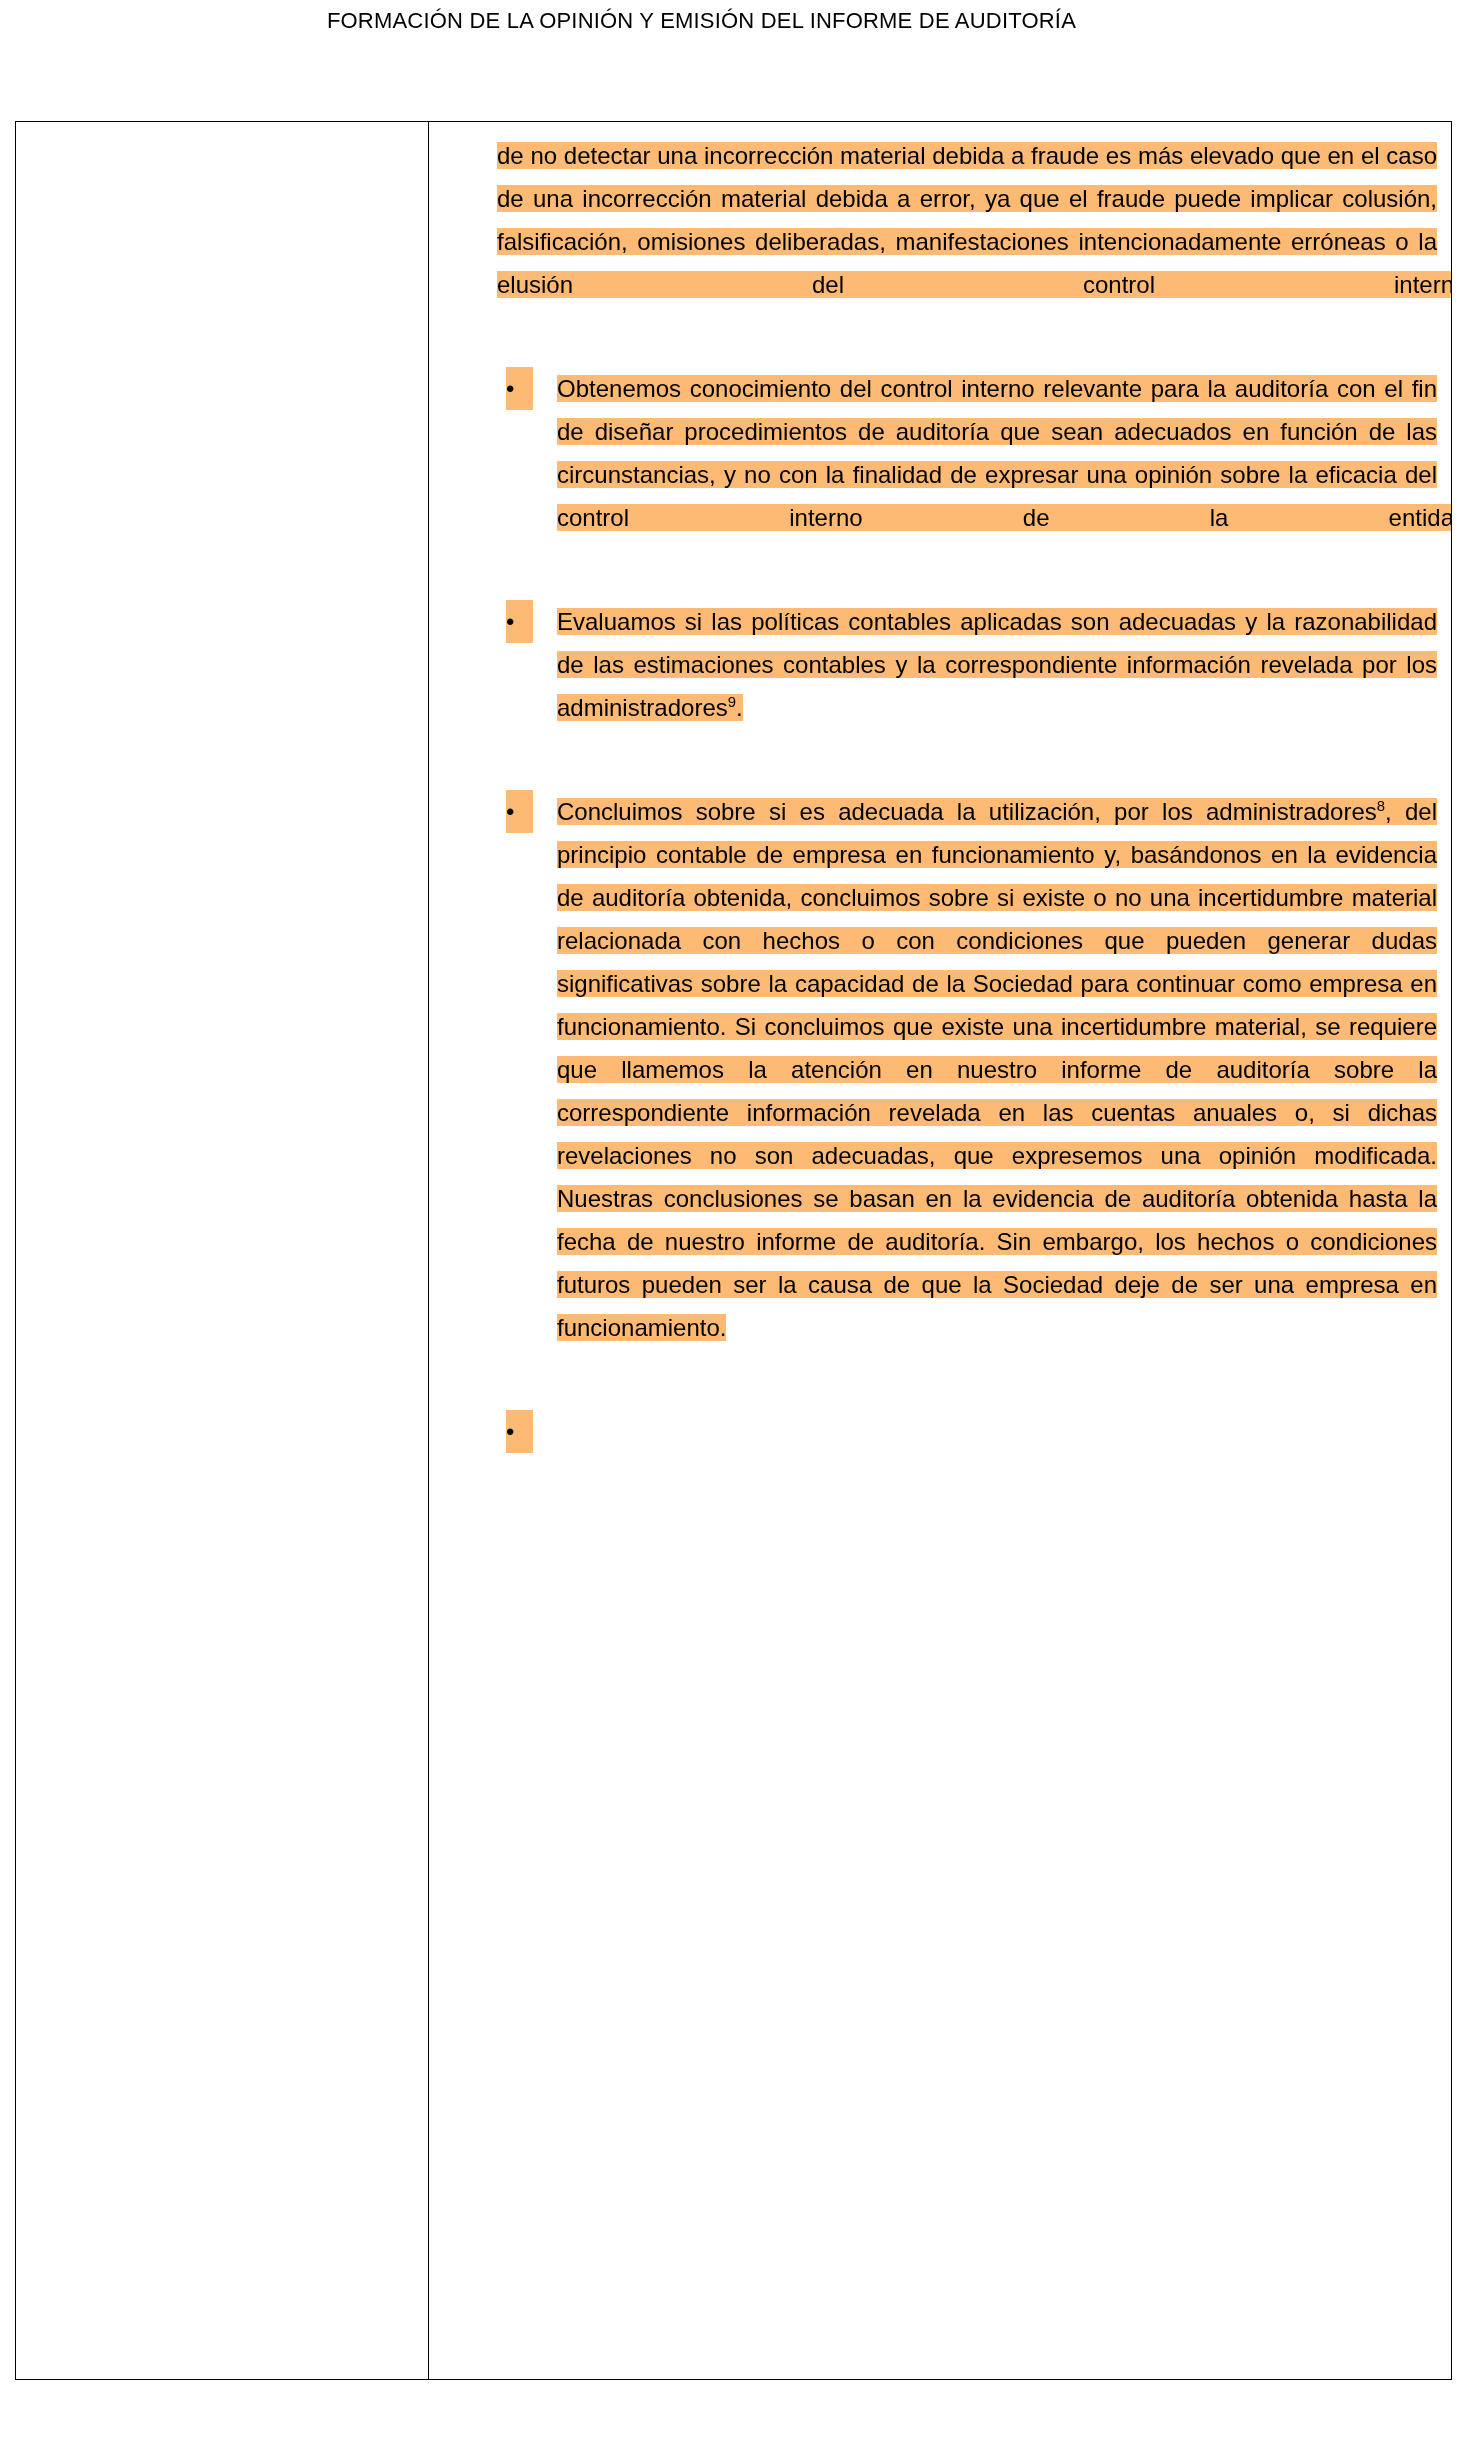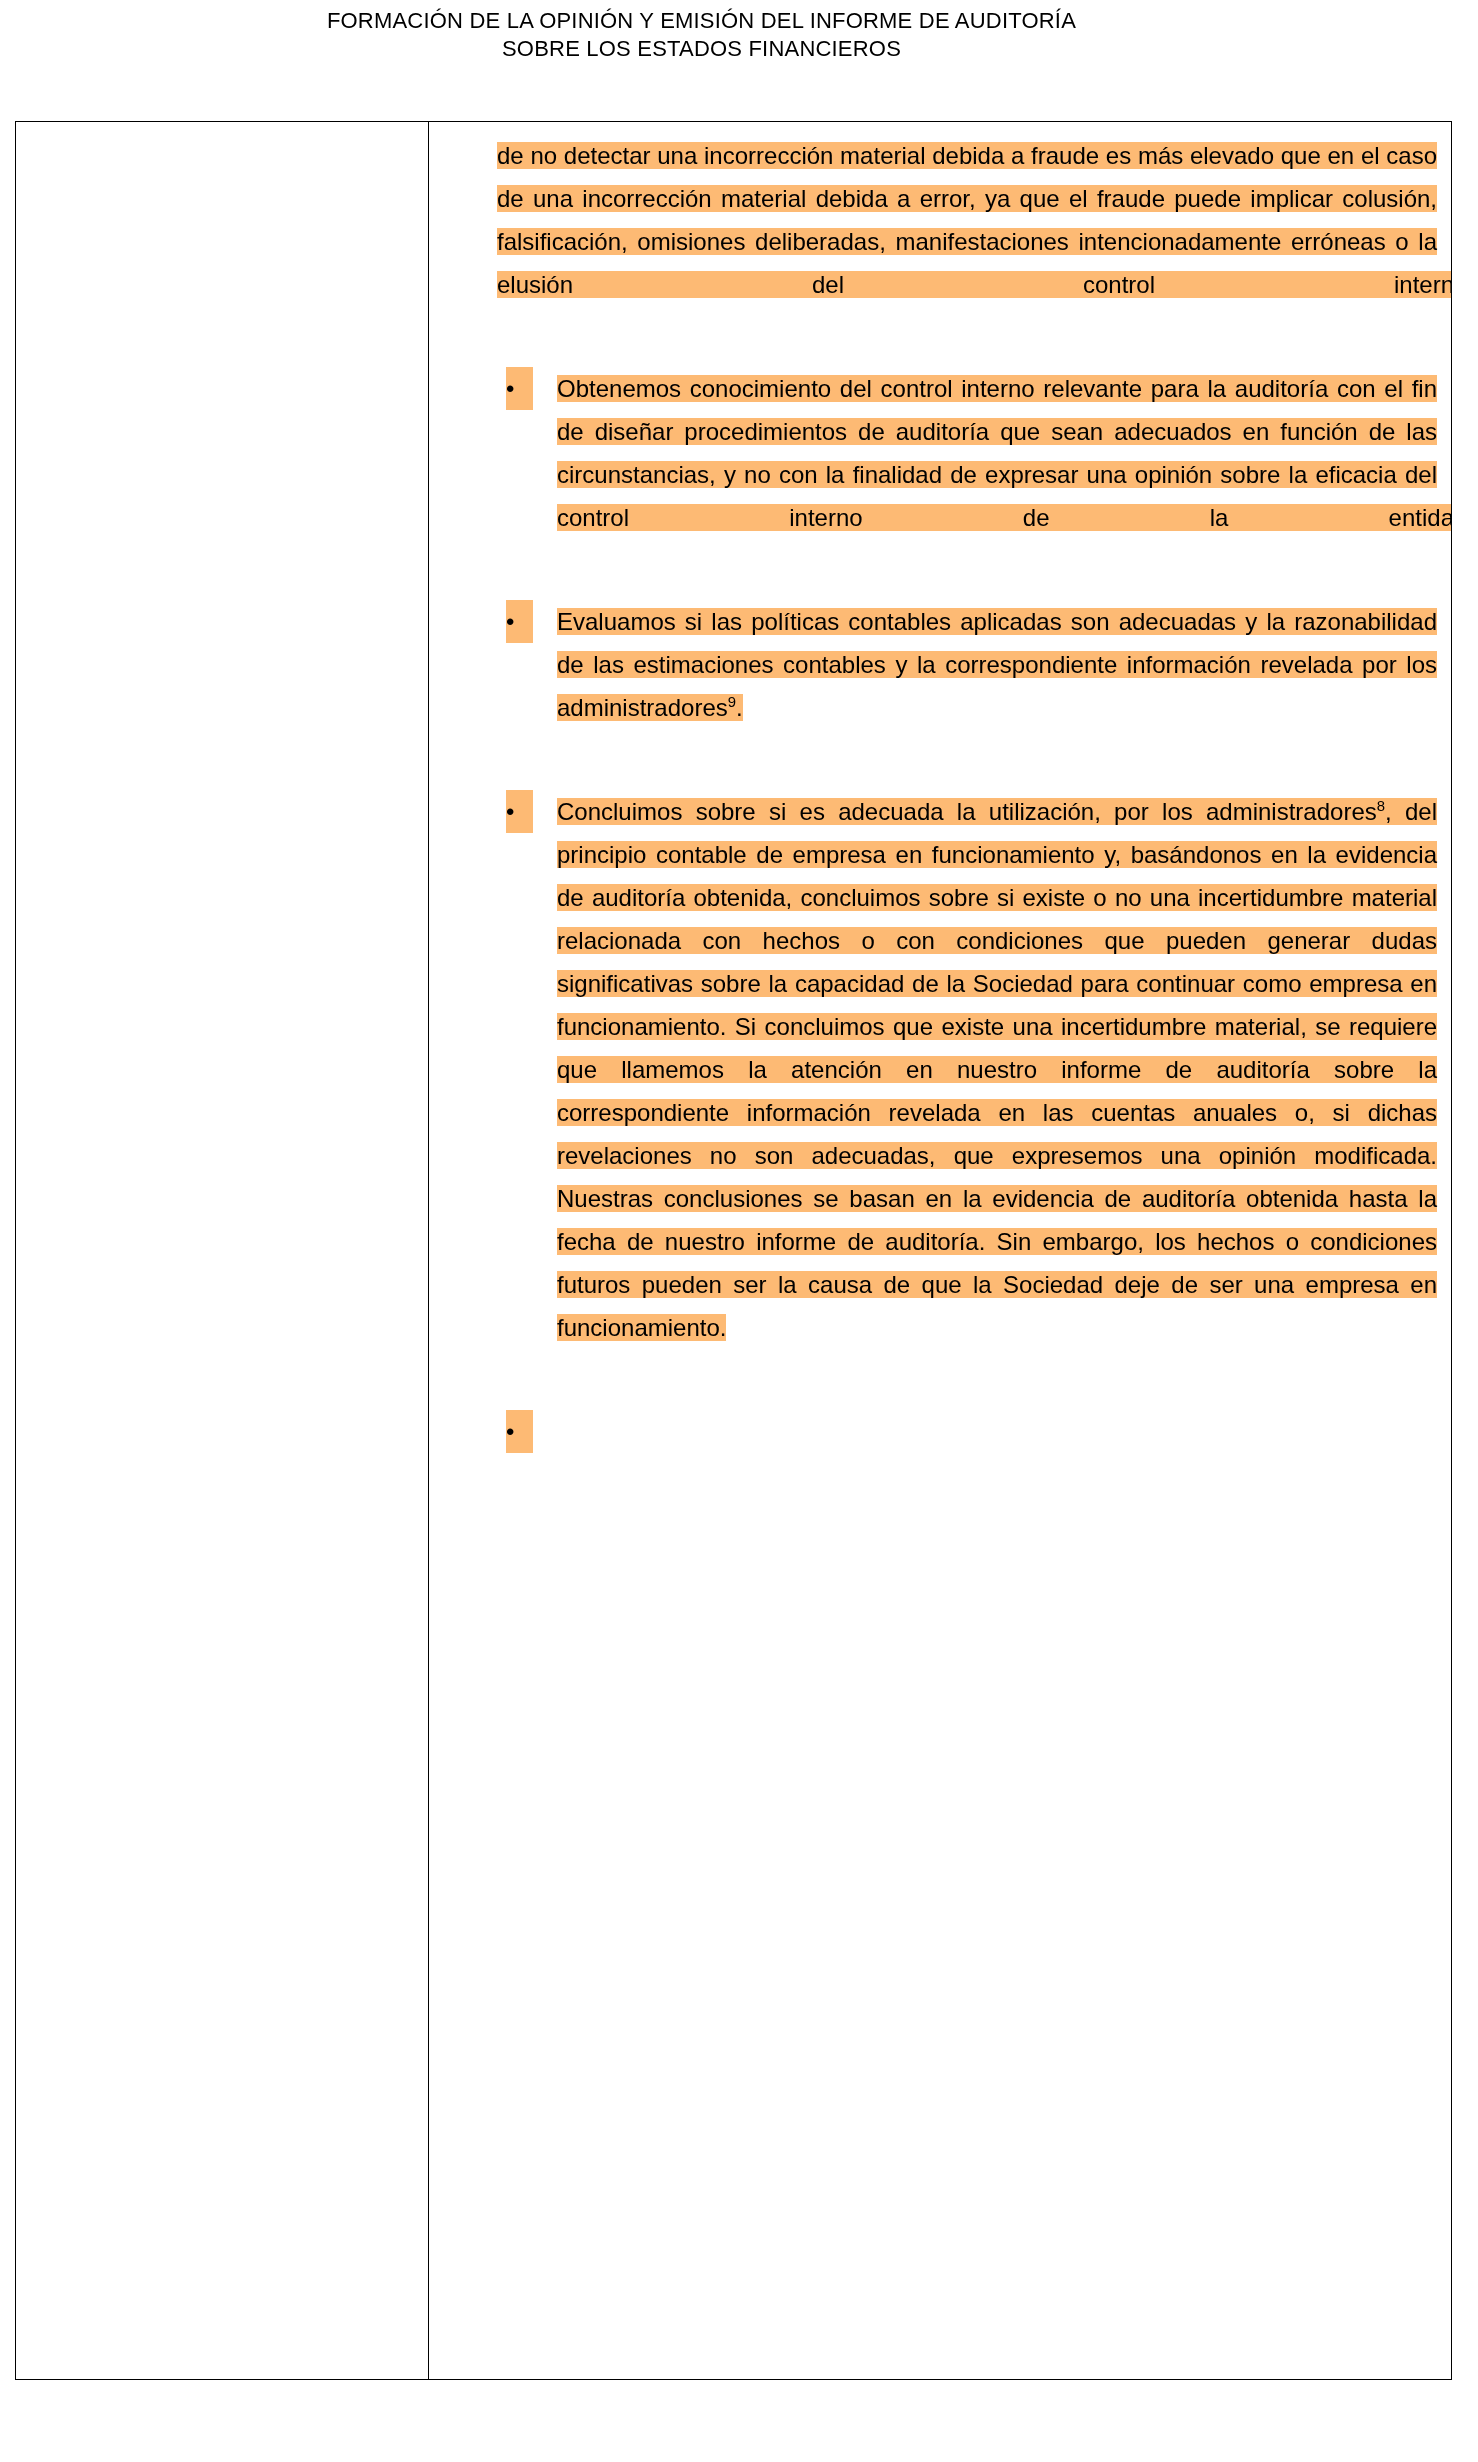--- a/index.html
+++ b/index.html
@@ -117,21 +117,20 @@
     content: "";
     display: inline-block;
     width: 100%;
   }
 </style>
 </head>
 <body>
 
 <div class="page-header">
   <span class="hdr-line">FORMACIÓN DE LA OPINIÓN Y EMISIÓN DEL INFORME DE AUDITORÍA</span>
-  <span class="hdr-line">SOBRE LOS ESTADOS FINANCIEROS</span>
 </div>
 
 <div class="doc-table">
 
   <div class="col-left"></div>
 
   <div class="col-right">
     <div class="cell-body">
 
       <p class="para cont jfull"><span class="hl txt">de no detectar una incorrección material debida a fraude es más elevado que en el caso de una incorrección material debida a error, ya que el fraude puede implicar colusión, falsificación, omisiones deliberadas, manifestaciones intencionadamente erróneas o la elusión del control interno.</span></p>

